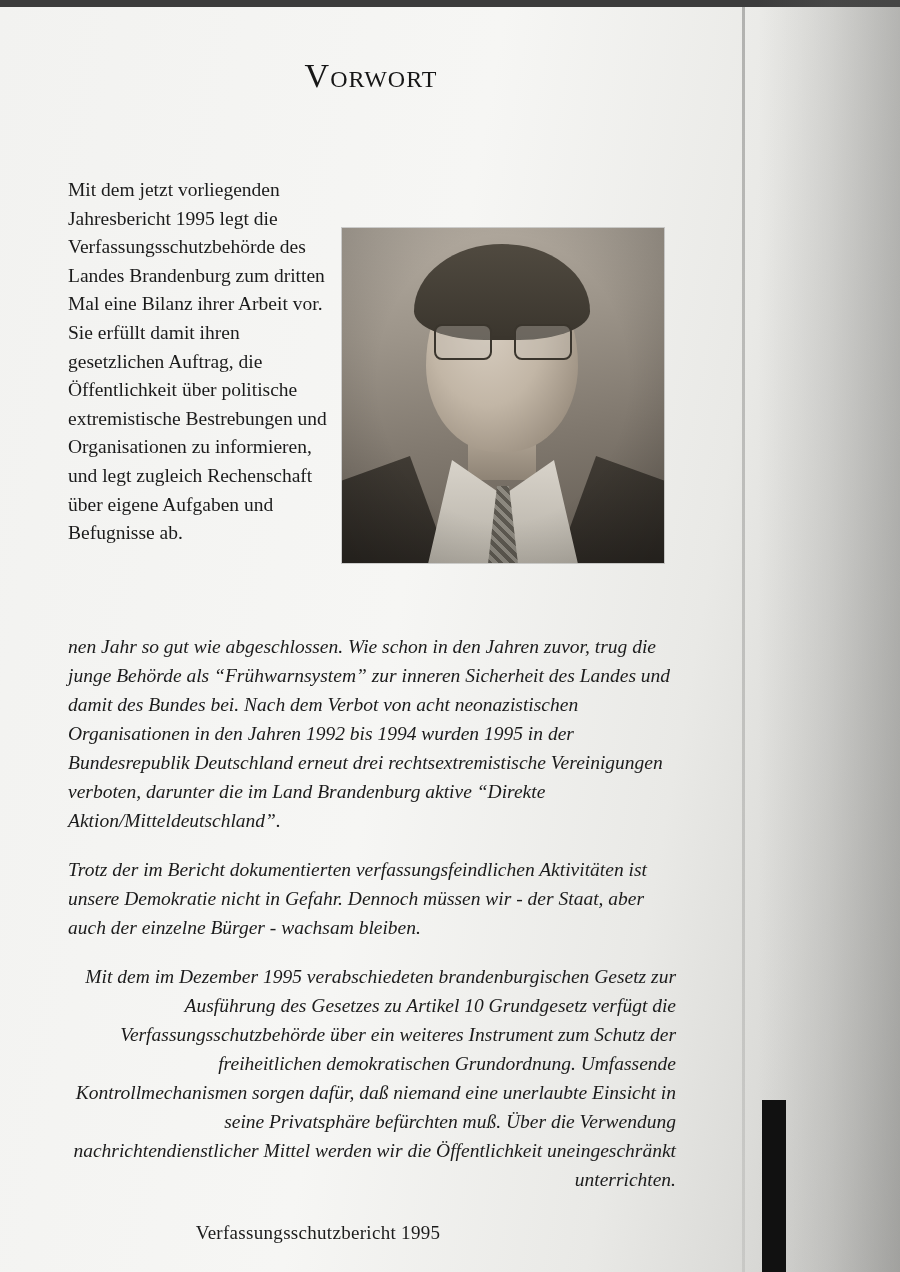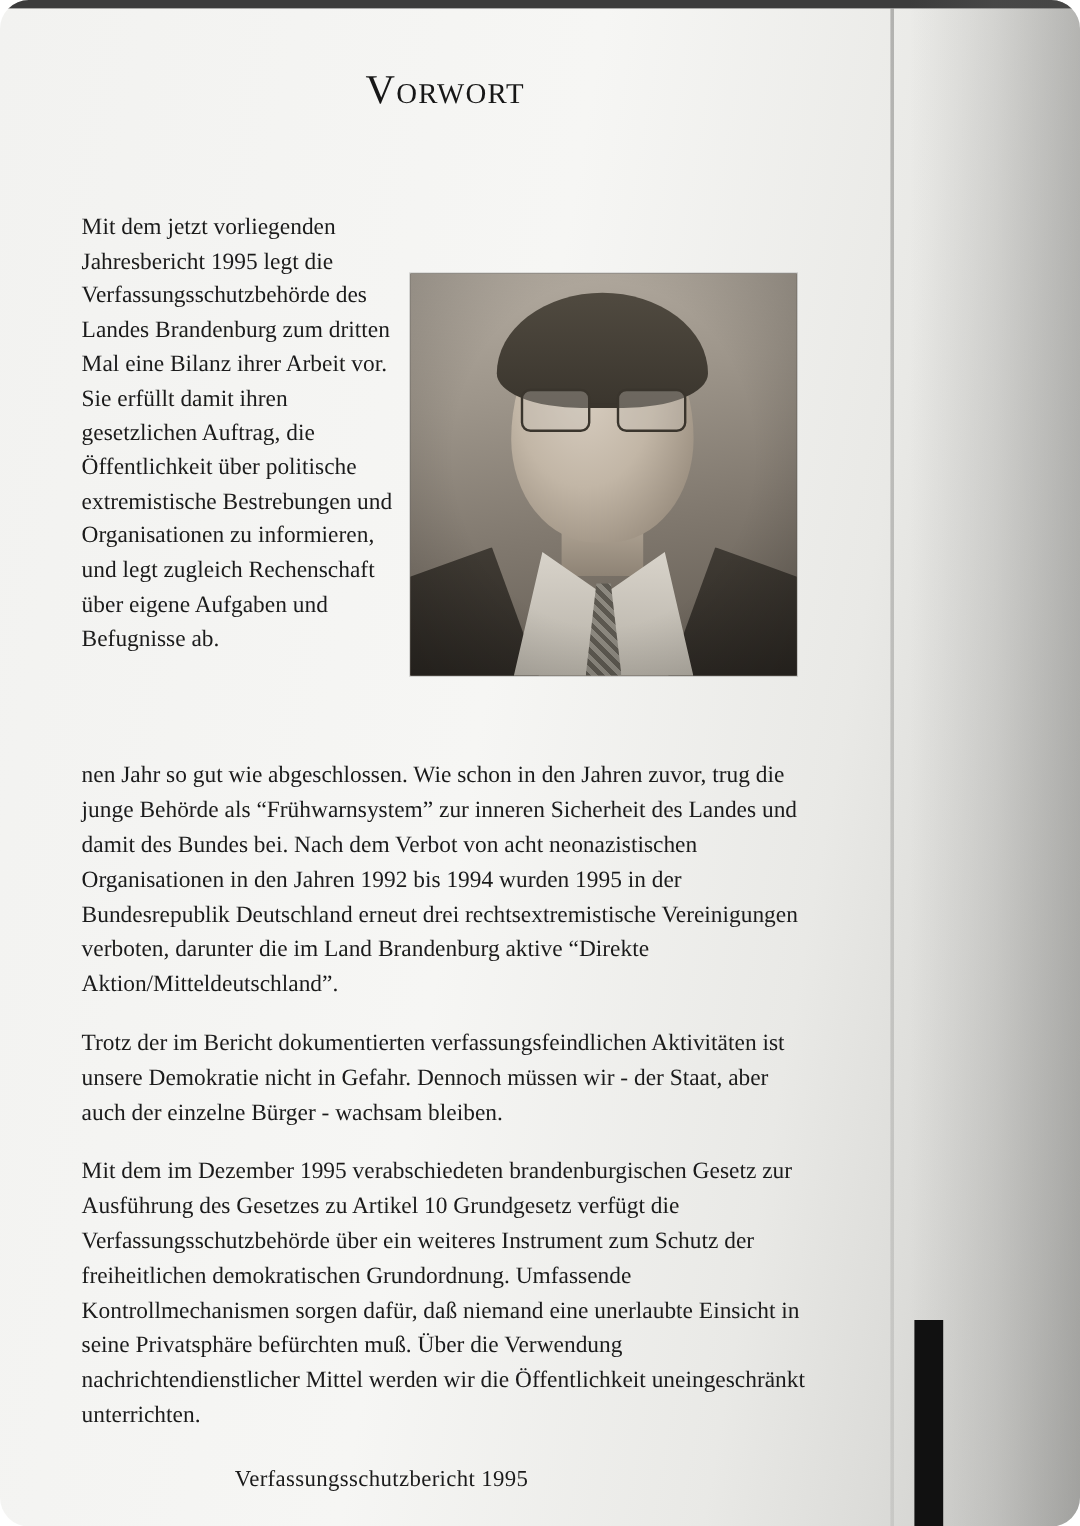--- a/index.html
+++ b/index.html
@@ -8,21 +8,20 @@
     background: #ffffff;
   }
   #page {
     position: relative;
     width: 900px;
     height: 1272px;
     overflow: hidden;
     background: linear-gradient(100deg, #f2f2f0 0%, #f6f6f4 45%, #e9e9e6 72%, #dcdcd9 84%, #cfcfcc 94%, #c4c4c1 100%);
     font-family: "Liberation Serif", serif;
     color: #1b1b1b;
-    border-radius: 24px;
   }
 
   
   .scan-top-bar {
     position: absolute;
     top: 0;
     left: 0;
     width: 900px;
     height: 7px;
     background: #3c3c3c;
@@ -191,23 +190,24 @@
   .col-text p { margin: 18px 0 12px 0; }
 
   .body-text {
     position: absolute;
     left: 68px;
     top: 632px;
     width: 608px;
     font-size: 19.5px;
     line-height: 29px;
     text-align: left;
+    font-style: italic;
   }
   .body-text p { margin: 0 0 20px 0; }
-  .body-text p:last-child { margin-bottom: 0; }
+  .body-text p:last-child { margin-bottom: 0; text-align: right; }
 
   .footer {
     position: absolute;
     left: 0;
     top: 1222px;
     width: 636px;
     text-align: center;
     font-size: 19px;
     letter-spacing: 0.3px;
   }

